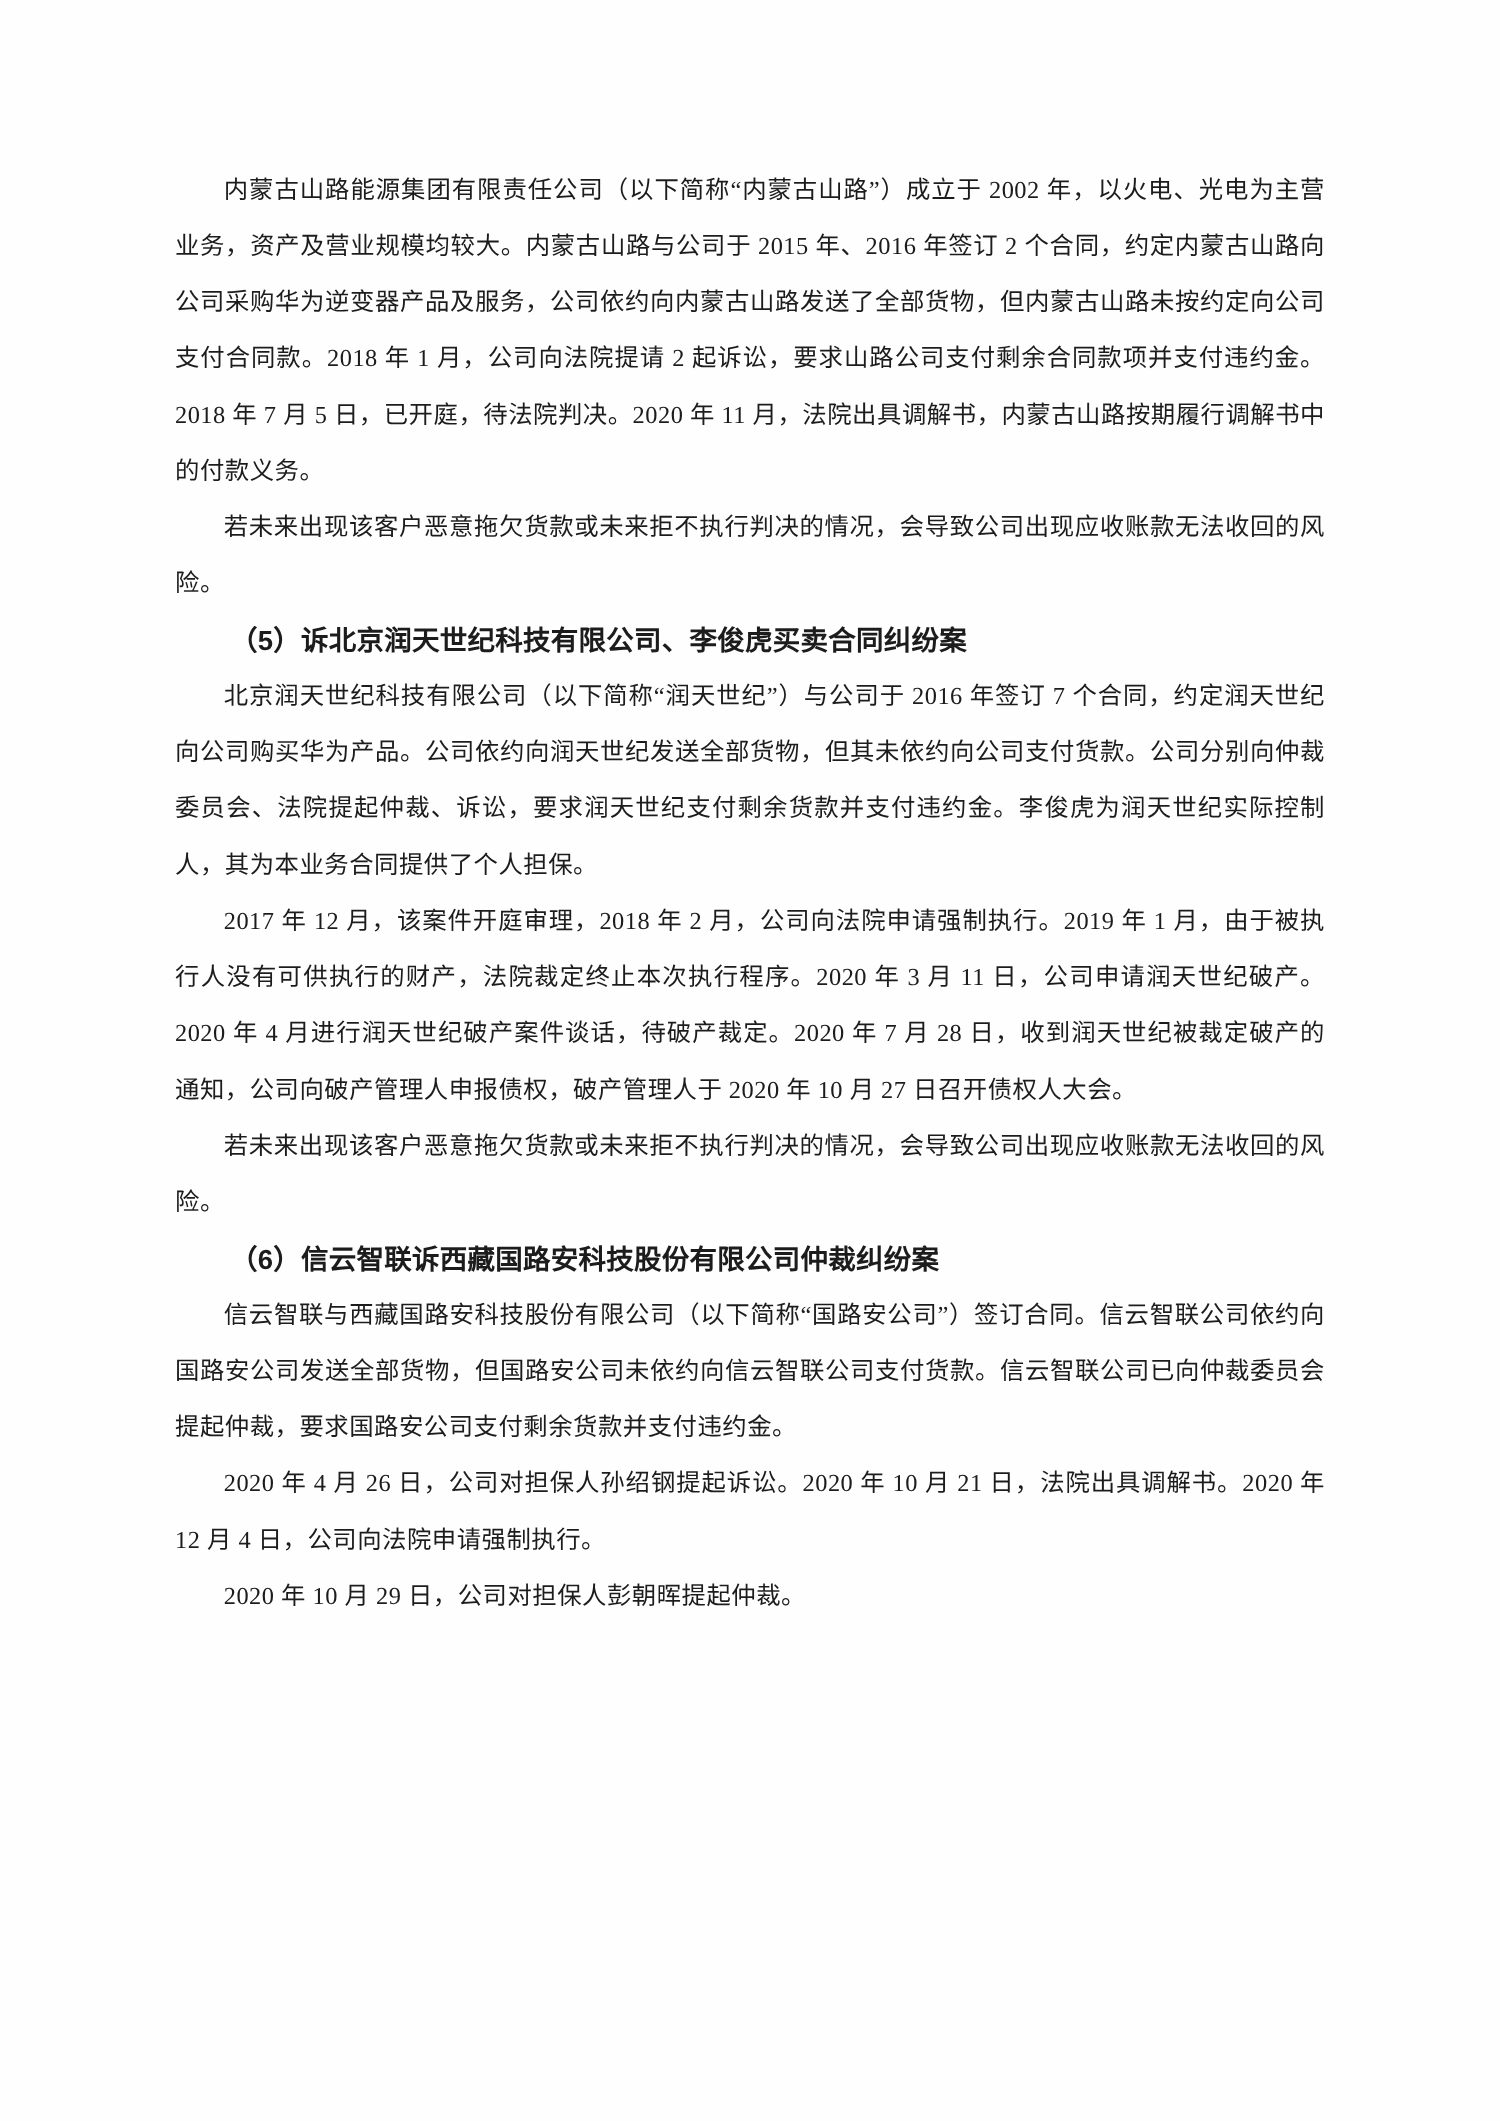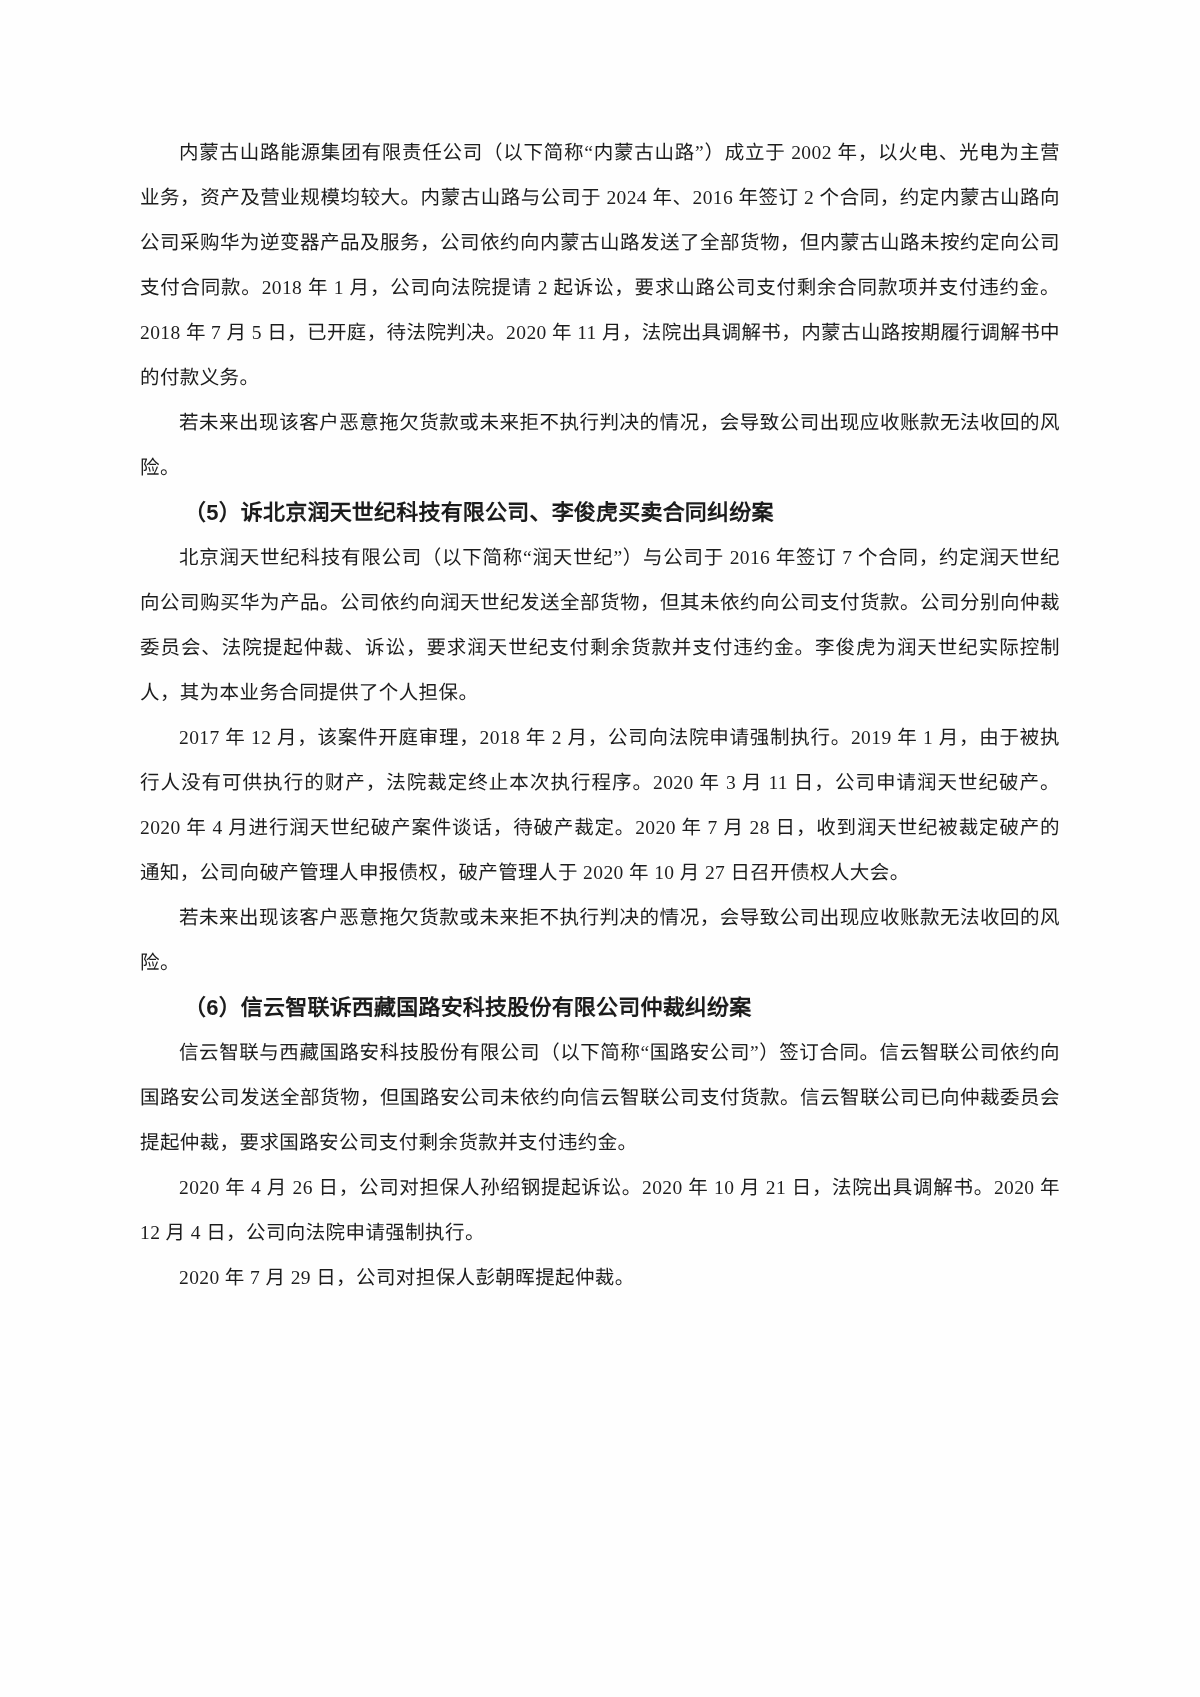--- a/index.html
+++ b/index.html
@@ -59,26 +59,26 @@
     font-family: "Liberation Serif", "DejaVu Serif", serif;
     color: #222;
   }
 </style>
 </head>
 <body>
 
 <div class="page">
   <div class="content">
 
-    <p class="body-para">内蒙古山路能源集团有限责任公司（以下简称“内蒙古山路”）成立于 2002 年，以火电、光电为主营业务，资产及营业规模均较大。内蒙古山路与公司于 2024 年、2016 年签订 2 个合同，约定内蒙古山路向公司采购华为逆变器产品及服务，公司依约向内蒙古山路发送了全部货物，但内蒙古山路未按约定向公司支付合同款。2018 年 1 月，公司向法院提请 2 起诉讼，要求山路公司支付剩余合同款项并支付违约金。2018 年 7 月 5 日，已开庭，待法院判决。2020 年 11 月，法院出具调解书，内蒙古山路按期履行调解书中的付款义务。</p>
+    <p class="body-para">内蒙古山路能源集团有限责任公司（以下简称“内蒙古山路”）成立于 2002 年，以火电、光电为主营业务，资产及营业规模均较大。内蒙古山路与公司于 2015 年、2016 年签订 2 个合同，约定内蒙古山路向公司采购华为逆变器产品及服务，公司依约向内蒙古山路发送了全部货物，但内蒙古山路未按约定向公司支付合同款。2018 年 1 月，公司向法院提请 2 起诉讼，要求山路公司支付剩余合同款项并支付违约金。2018 年 7 月 5 日，已开庭，待法院判决。2020 年 11 月，法院出具调解书，内蒙古山路按期履行调解书中的付款义务。</p>
     <p class="body-para">若未来出现该客户恶意拖欠货款或未来拒不执行判决的情况，会导致公司出现应收账款无法收回的风险。</p>
     <p class="heading">（5）诉北京润天世纪科技有限公司、李俊虎买卖合同纠纷案</p>
     <p class="body-para">北京润天世纪科技有限公司（以下简称“润天世纪”）与公司于 2016 年签订 7 个合同，约定润天世纪向公司购买华为产品。公司依约向润天世纪发送全部货物，但其未依约向公司支付货款。公司分别向仲裁委员会、法院提起仲裁、诉讼，要求润天世纪支付剩余货款并支付违约金。李俊虎为润天世纪实际控制人，其为本业务合同提供了个人担保。</p>
     <p class="body-para">2017 年 12 月，该案件开庭审理，2018 年 2 月，公司向法院申请强制执行。2019 年 1 月，由于被执行人没有可供执行的财产，法院裁定终止本次执行程序。2020 年 3 月 11 日，公司申请润天世纪破产。2020 年 4 月进行润天世纪破产案件谈话，待破产裁定。2020 年 7 月 28 日，收到润天世纪被裁定破产的通知，公司向破产管理人申报债权，破产管理人于 2020 年 10 月 27 日召开债权人大会。</p>
     <p class="body-para">若未来出现该客户恶意拖欠货款或未来拒不执行判决的情况，会导致公司出现应收账款无法收回的风险。</p>
     <p class="heading">（6）信云智联诉西藏国路安科技股份有限公司仲裁纠纷案</p>
     <p class="body-para">信云智联与西藏国路安科技股份有限公司（以下简称“国路安公司”）签订合同。信云智联公司依约向国路安公司发送全部货物，但国路安公司未依约向信云智联公司支付货款。信云智联公司已向仲裁委员会提起仲裁，要求国路安公司支付剩余货款并支付违约金。</p>
     <p class="body-para">2020 年 4 月 26 日，公司对担保人孙绍钢提起诉讼。2020 年 10 月 21 日，法院出具调解书。2020 年 12 月 4 日，公司向法院申请强制执行。</p>
-    <p class="body-para">2020 年 7 月 29 日，公司对担保人彭朝晖提起仲裁。</p>
+    <p class="body-para">2020 年 10 月 29 日，公司对担保人彭朝晖提起仲裁。</p>
 
   </div>
 
 </div>
 
 </body></html>

